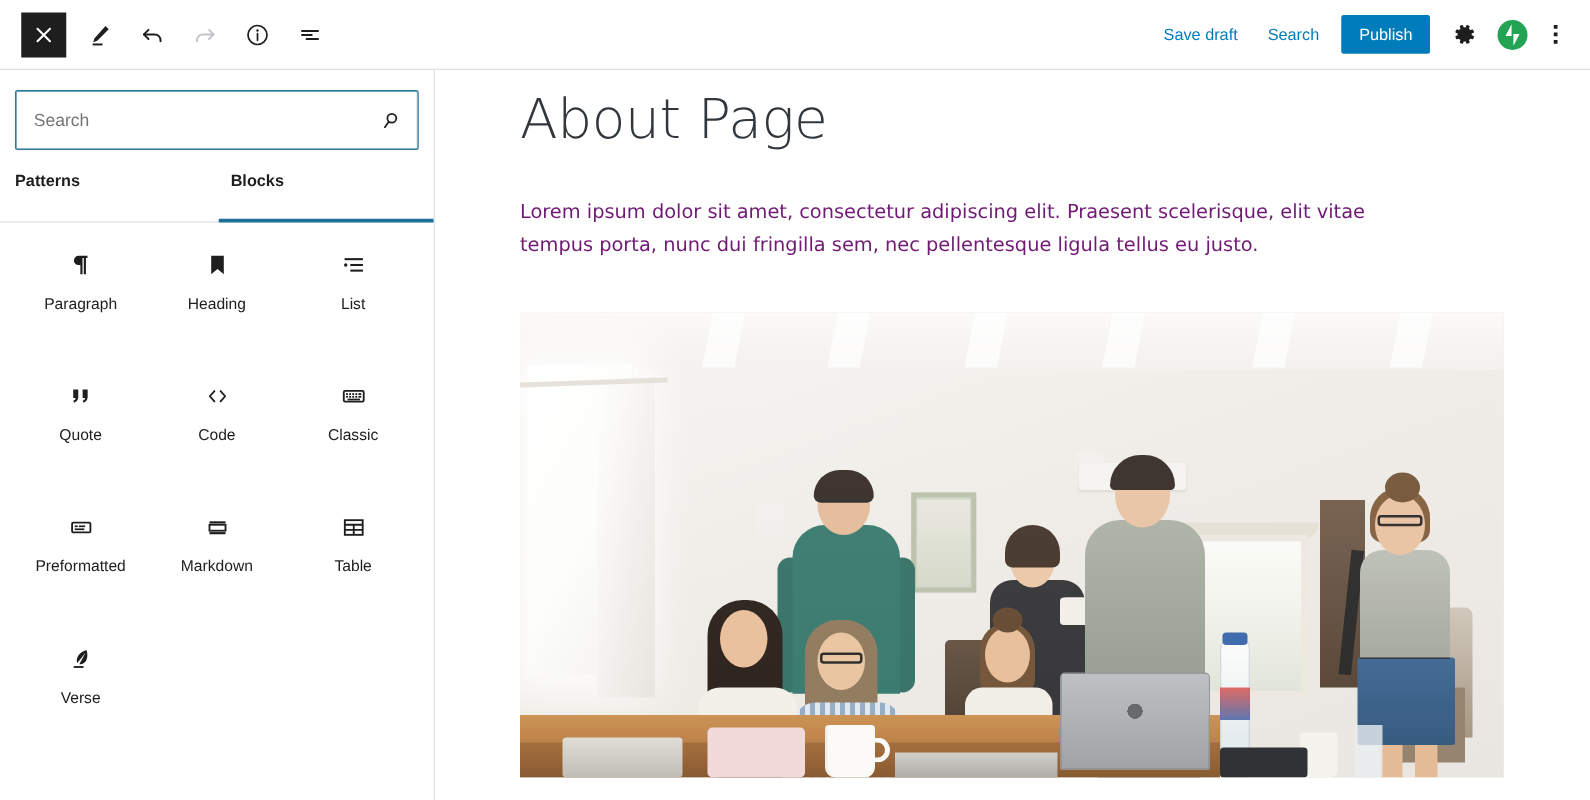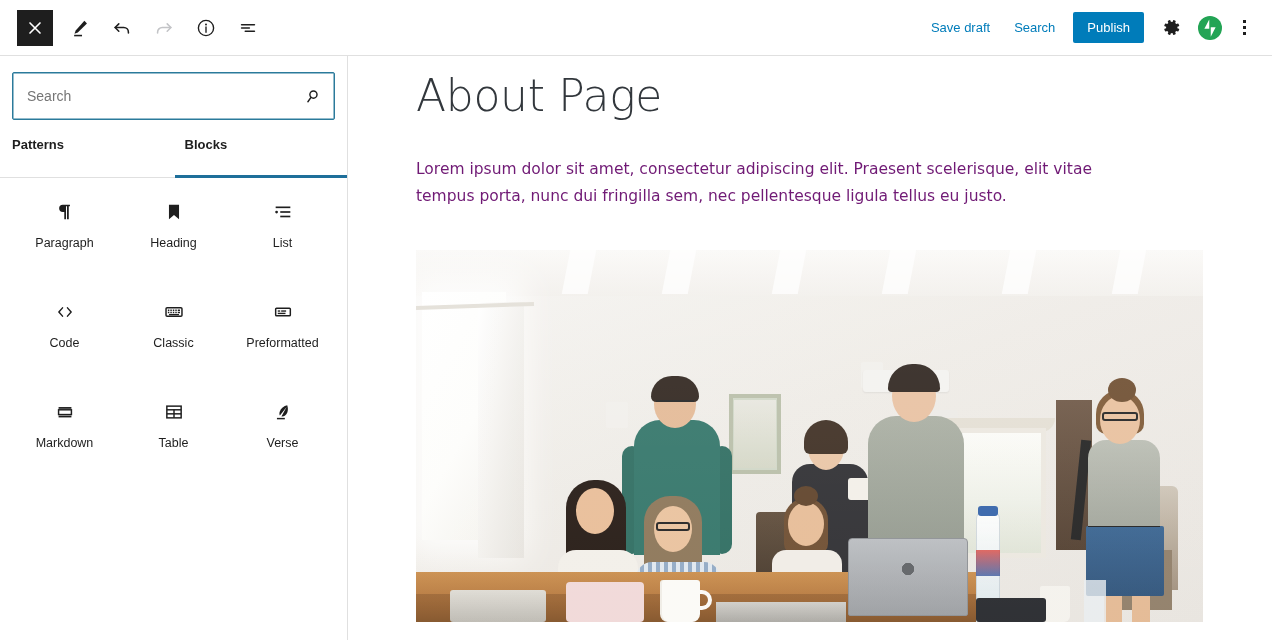--- a/index.html
+++ b/index.html
@@ -130,21 +130,21 @@
     font-family: "Liberation Sans", sans-serif;
     font-size: 10.5px; letter-spacing: 0.6px;
     color: #757575; text-transform: uppercase;
     padding: 20px 0 0 16px;
   }
 
   .block-grid {
     display: grid;
     grid-template-columns: repeat(3, 1fr);
     padding: 6px 10px 0 10px;
-    row-gap: 0;
+    row-gap: 5px;
   }
   .block-item {
     display: flex; flex-direction: column;
     align-items: center; justify-content: flex-start;
     padding: 16px 2px 10px 2px;
     cursor: pointer; background: transparent; border: none;
     min-height: 100px;
   }
   .block-icon {
     width: 24px; height: 24px;
@@ -475,20 +475,29 @@
           <svg width="22" height="22" viewBox="0 0 24 24">
             <rect x="4" y="6" width="16" height="1.8" fill="#1e1e1e"></rect>
             <circle cx="5" cy="12" r="1.5" fill="#1e1e1e"></circle>
             <rect x="9" y="11.1" width="11" height="1.8" fill="#1e1e1e"></rect>
             <rect x="9" y="16" width="11" height="1.8" fill="#1e1e1e"></rect>
           </svg>
         </span>
         <span class="block-label">List</span>
       </button>
 
+      <button class="block-item">
+        <span class="block-icon">
+          <svg width="22" height="22" viewBox="0 0 24 24" fill="#1e1e1e">
+            <path d="M5 6h4.4v6.2c0 3-1.3 4.7-3.6 5.4l-.8-1.6c1.4-.5 2-1.3 2.1-2.5H5V6z"></path>
+            <path d="M13.2 6h4.4v6.2c0 3-1.3 4.7-3.6 5.4l-.8-1.6c1.4-.5 2-1.3 2.1-2.5h-2.1V6z"></path>
+          </svg>
+        </span>
+        <span class="block-label">Quote</span>
+      </button>
 
       <button class="block-item">
         <span class="block-icon">
           <svg width="22" height="22" viewBox="0 0 24 24" fill="none" stroke="#1e1e1e" stroke-width="1.6" stroke-linecap="round" stroke-linejoin="round">
             <path d="M9.3 7.5 L5.3 12 L9.3 16.5"></path>
             <path d="M14.7 7.5 L18.7 12 L14.7 16.5"></path>
           </svg>
         </span>
         <span class="block-label">Code</span>
       </button>

